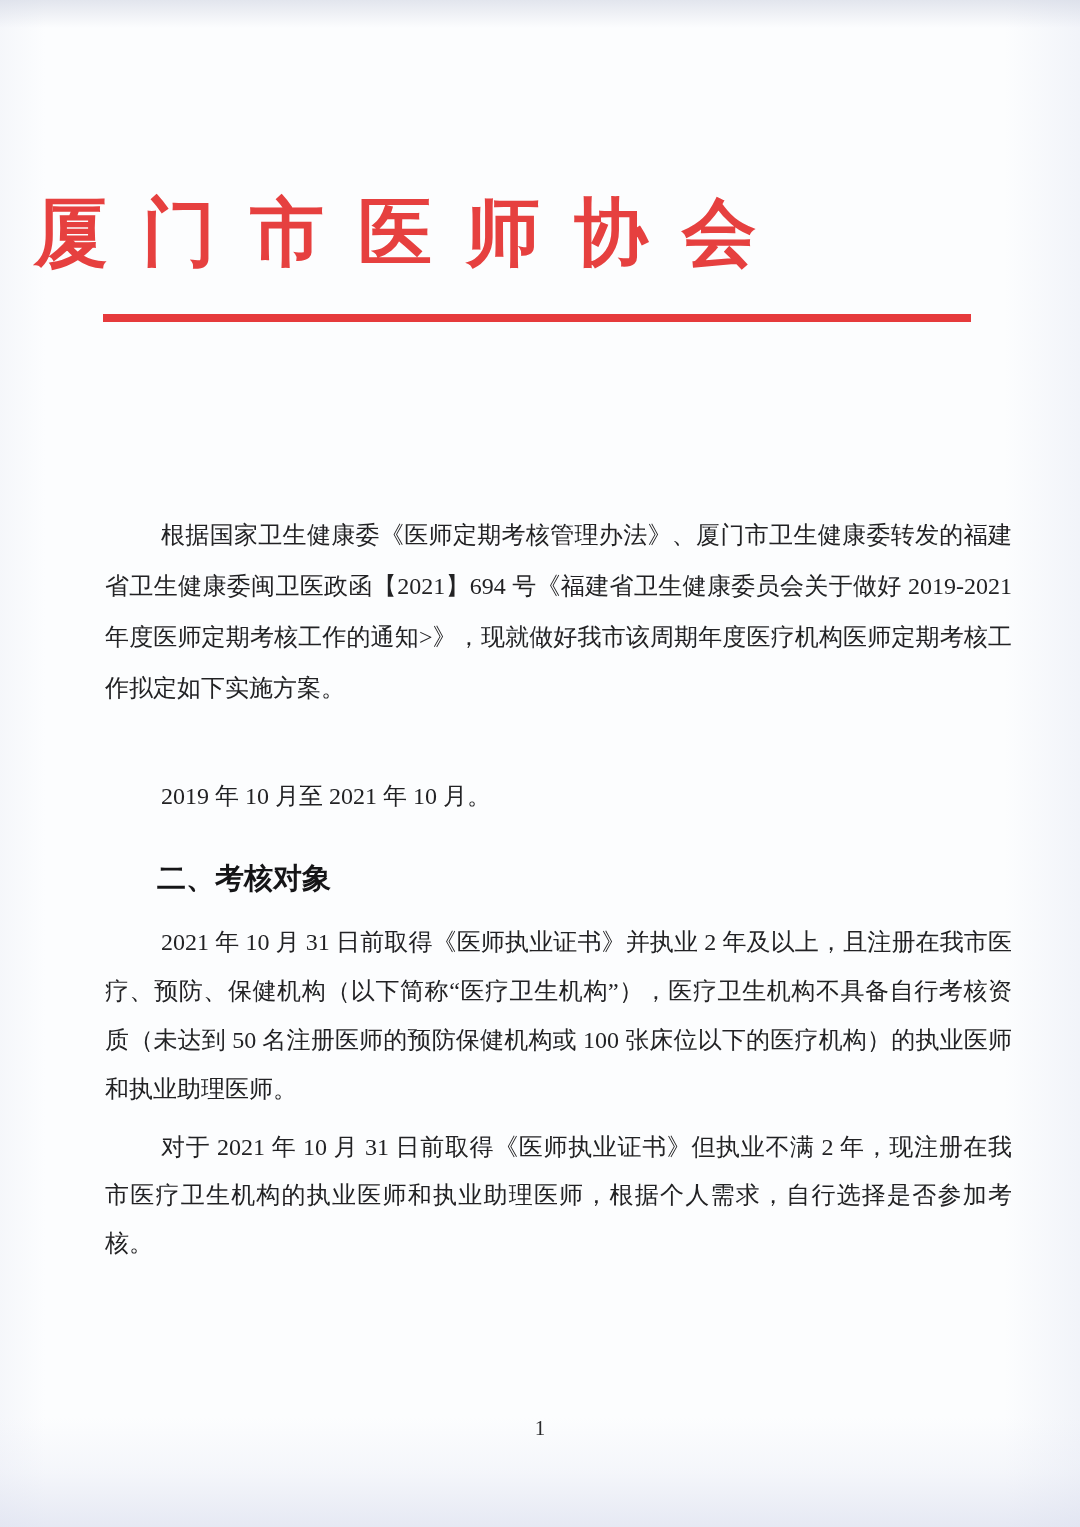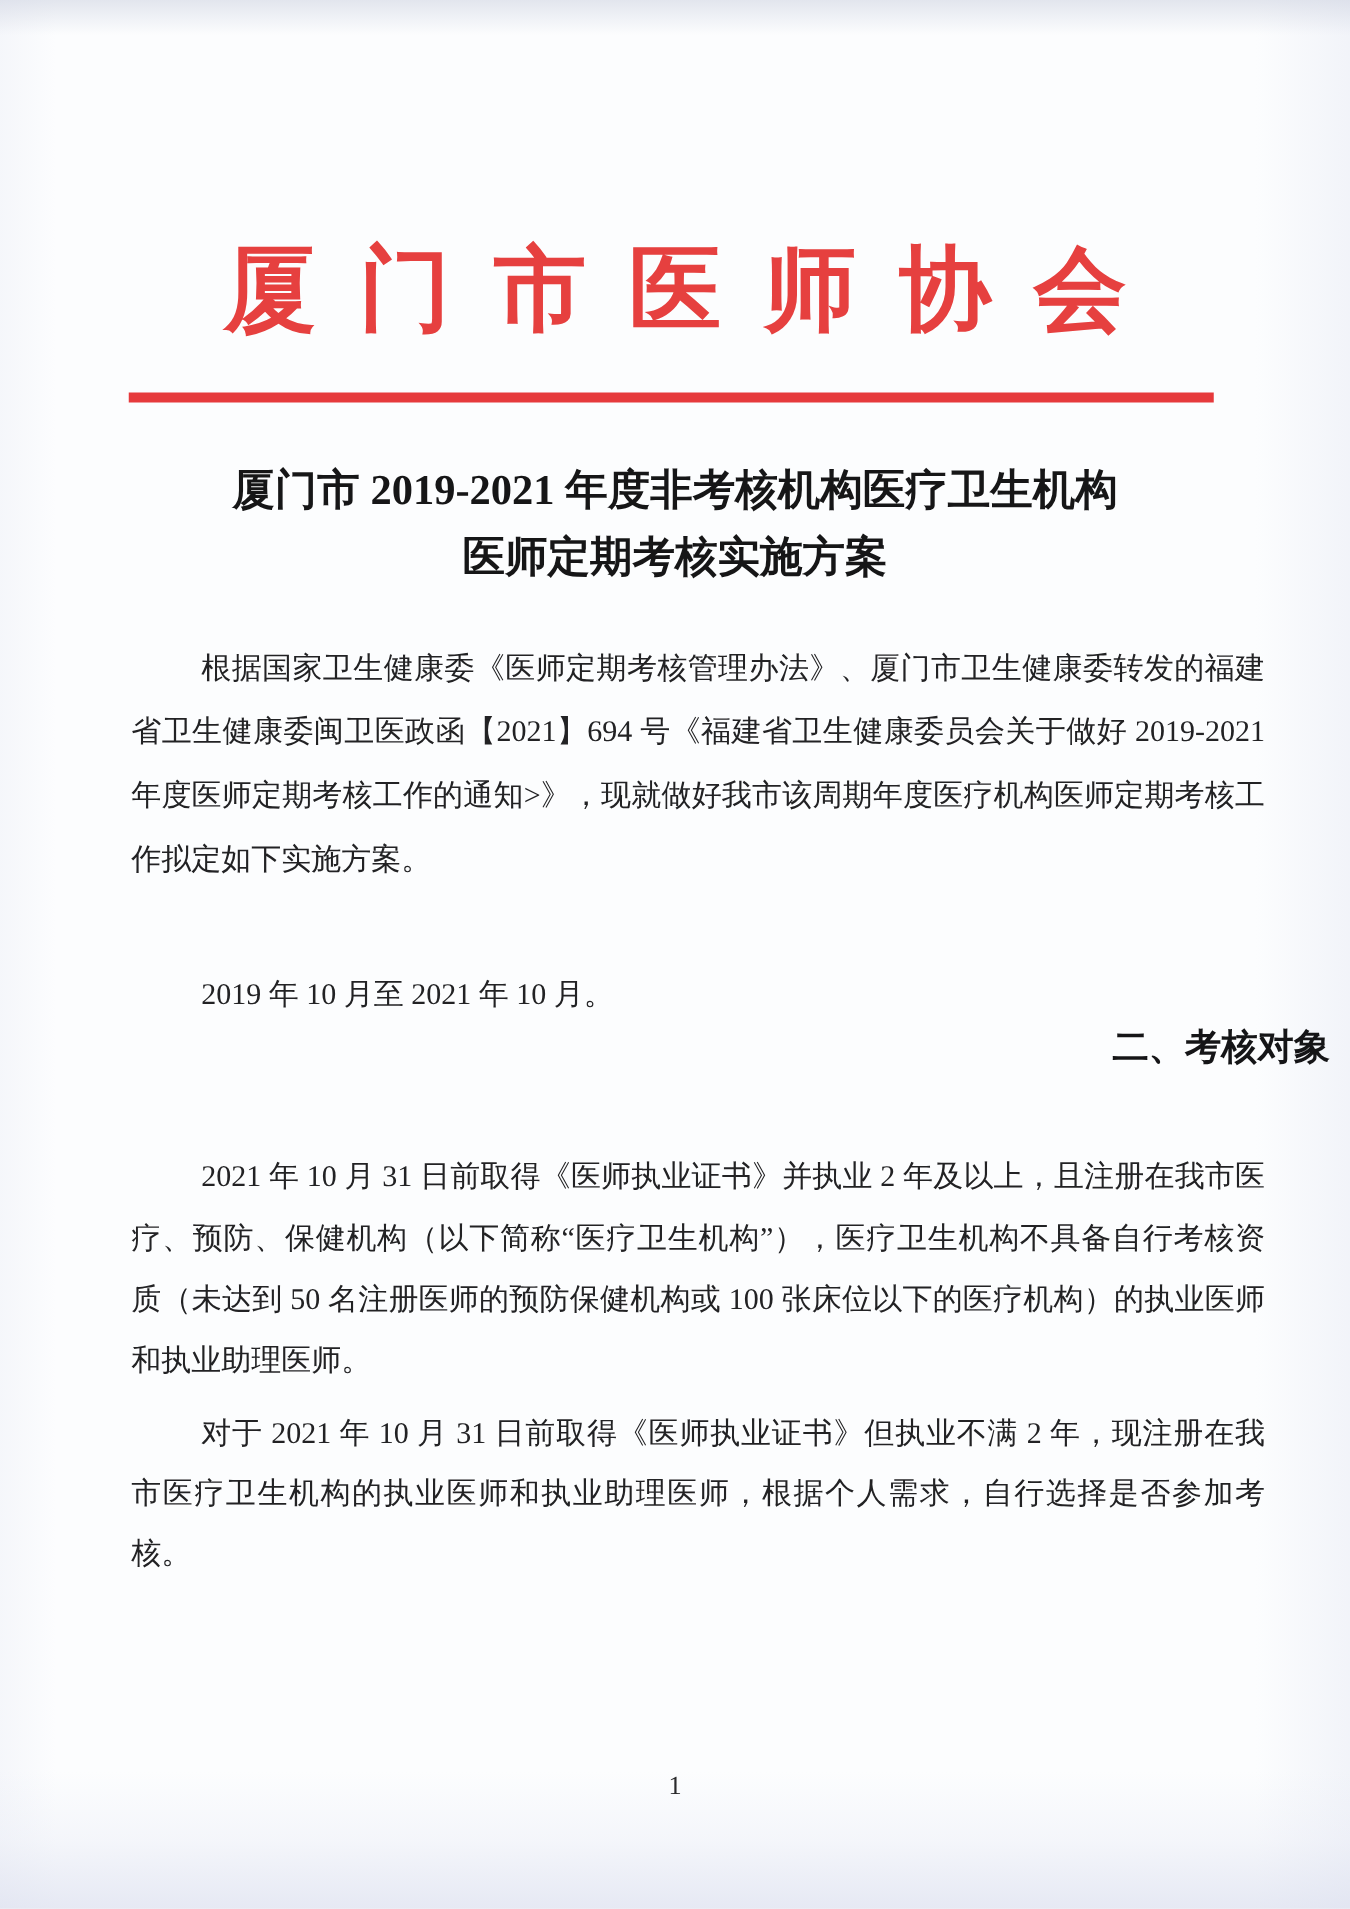--- a/index.html
+++ b/index.html
@@ -22,21 +22,20 @@
     font-family: "Liberation Serif", "DejaVu Serif", serif;
   }
 
   
   .letterhead-title {
     position: absolute;
     top: 192px;
     left: 0;
     right: 0;
     margin: 0;
-    text-align: center;
     font-family: "DejaVu Serif", "Liberation Serif", serif;
     font-size: 74px;
     line-height: 1.1;
     font-weight: 700;
     letter-spacing: 34px;
     text-indent: 34px;
     white-space: nowrap;
   }
   .red-rule {
     position: absolute;
@@ -83,21 +82,21 @@
     font-family: "Liberation Sans", "DejaVu Sans", sans-serif;
     font-size: 29px;
     line-height: 36px;
     font-weight: 700;
     color: #151517;
   }
 
   #intro-para   { top: 510px; }
   #heading-1    { top: 740px; }
   #period-body  { top: 771px; }
-  #heading-2    { top: 820px; text-align: right; }
+  #heading-2    { top: 860px; }
   #scope-para-1 { top: 918px; line-height: 49px; }
   #scope-para-2 { top: 1123px; line-height: 48px; }
   #heading-3    { top: 1282px; }
 
   .page-number {
     position: absolute;
     top: 1416px;
     left: 0;
     right: 0;
     text-align: center;
@@ -107,24 +106,20 @@
 </style>
 </head>
 <body>
 
 <div class="page">
 
   <h1 class="letterhead-title" style="color: rgb(230, 64, 63);">厦门市医师协会</h1>
 
   <div class="red-rule" style="background: rgb(230, 58, 60);"></div>
 
-  <h2 class="doc-title">
-    <span>厦门市 2019-2021 年度非考核机构医疗卫生机构</span><br>
-    <span>医师定期考核实施方案</span>
-  </h2>
 
   <p id="intro-para" class="body-block indent">根据国家卫生健康委《医师定期考核管理办法》、厦门市卫生健康委转发的福建省卫生健康委闽卫医政函【2021】694 号《福建省卫生健康委员会关于做好 2019-2021 年度医师定期考核工作的通知&gt;》，现就做好我市该周期年度医疗机构医师定期考核工作拟定如下实施方案。</p>
 
 
   <p id="period-body" class="body-block indent">2019 年 10 月至 2021 年 10 月。</p>
 
   <h3 id="heading-2" class="section-heading">二、考核对象</h3>
 
   <p id="scope-para-1" class="body-block indent">2021 年 10 月 31 日前取得《医师执业证书》并执业 2 年及以上，且注册在我市医疗、预防、保健机构（以下简称“医疗卫生机构”），医疗卫生机构不具备自行考核资质（未达到 50 名注册医师的预防保健机构或 100 张床位以下的医疗机构）的执业医师和执业助理医师。</p>
 

